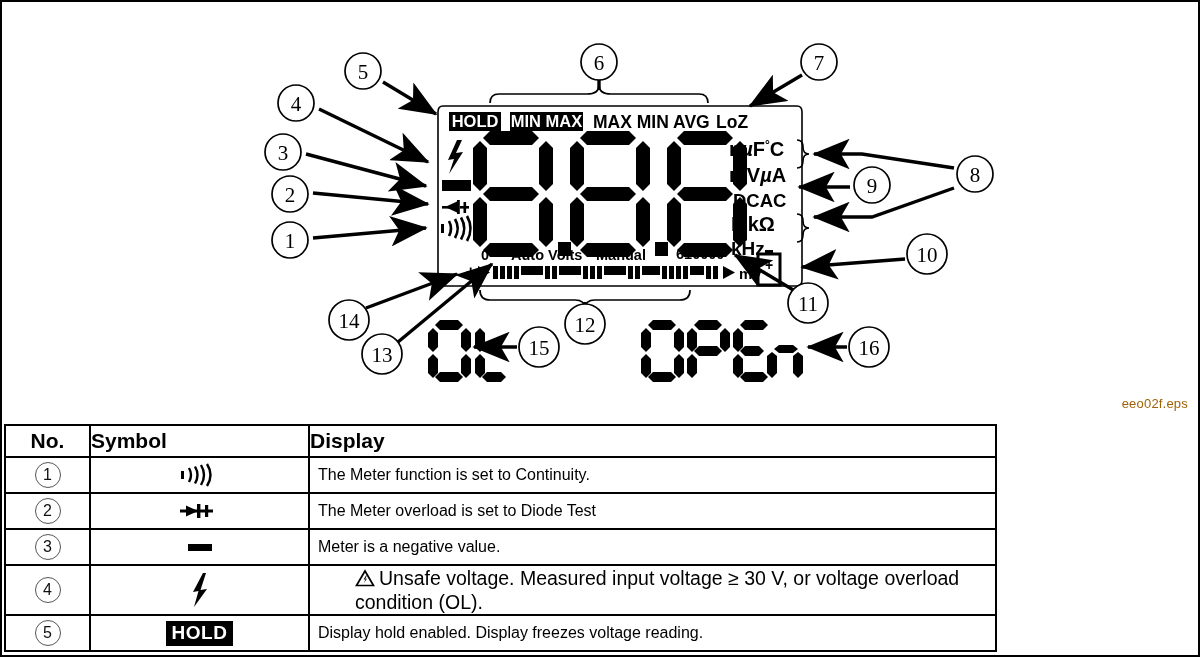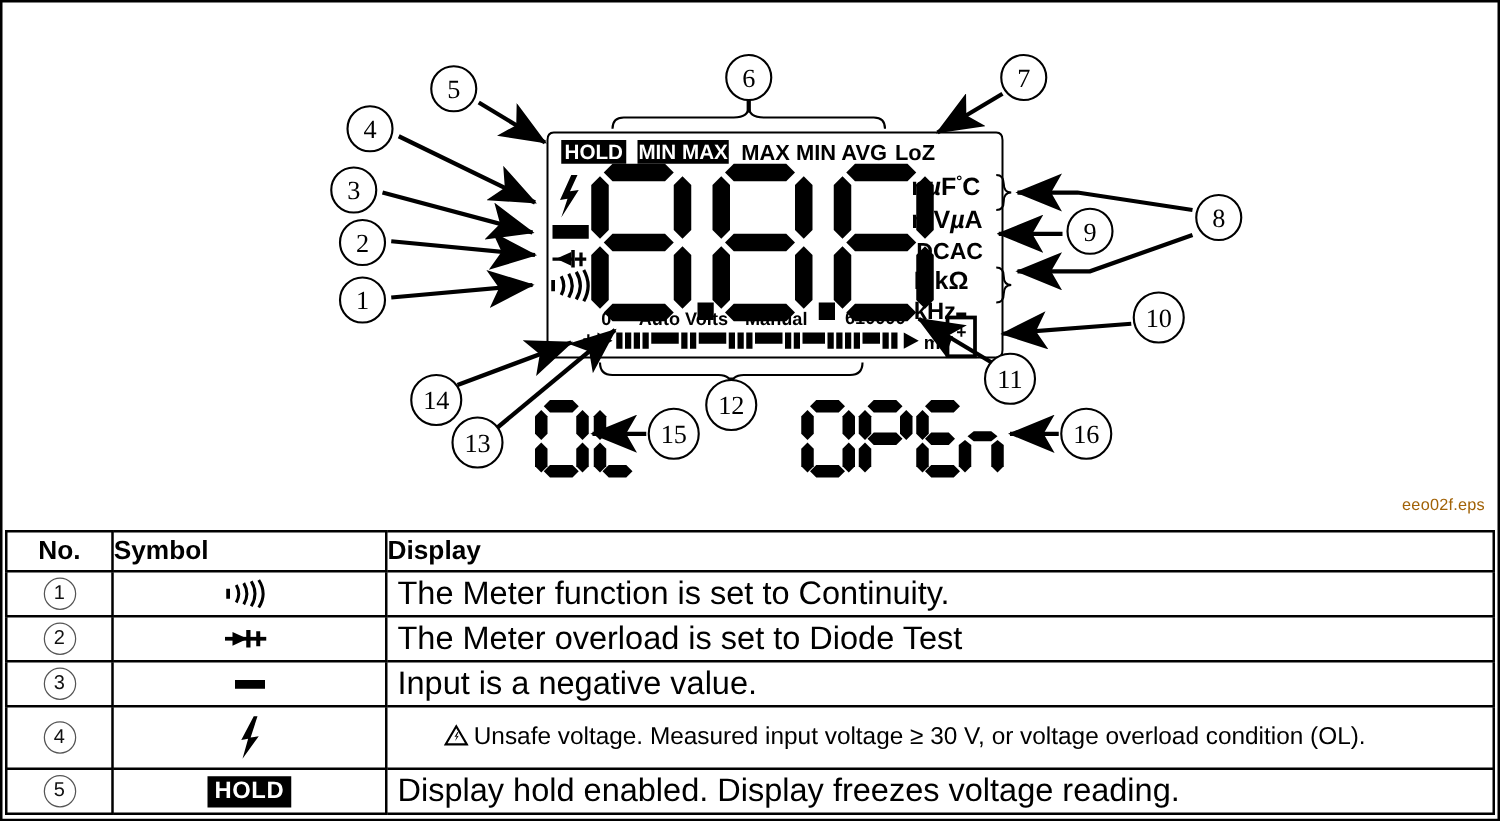--- a/index.html
+++ b/index.html
@@ -15,31 +15,31 @@
   
   #figure{position:absolute;left:0;top:0;width:1196px;height:420px;}
   #figure svg{display:block;}
 
   .cap{
     position:absolute;right:10px;top:394px;
     font-size:13px;letter-spacing:.2px;color:#a16207;
   }
 
   
-  #tbl{position:absolute;left:2px;top:422px;width:1192px;border-collapse:collapse;}
+  #tbl{position:absolute;left:2px;top:422px;width:993px;border-collapse:collapse;}
   #tbl td,#tbl th{border:2px solid #000;padding:0;}
   #tbl .c-no{width:83px;text-align:center;}
   #tbl .c-sym{width:217px;text-align:left;}
   #tbl .c-mean{text-align:left;}
   #tbl thead th{
     font-size:21px;font-weight:bold;height:30px;line-height:30px;
   }
   #tbl tbody td{height:34px;}
   #tbl tbody tr.tall td{height:48px;}
-  .meaning-txt{font-size:26px;padding-left:8px;line-height:1.12;}
+  .meaning-txt{font-size:16px;padding-left:8px;line-height:1.12;}
   .meaning-txt.two{font-size:19.5px;line-height:1.08;padding-top:1px;padding-left:45px;}
 
   
   .circ{
     display:inline-block;width:26px;height:26px;line-height:24px;
     border:1.6px solid #555;border-radius:50%;
     font-size:16px;text-align:center;color:#111;
     box-sizing:border-box;
   }
 
@@ -358,21 +358,21 @@
           <span class="circ">3</span>
         </td>
         <td class="c-sym">
           <div class="sym">
             <svg width="30" height="14" viewBox="0 0 30 14">
               <rect x="3" y="4" width="24" height="7" fill="#000"></rect>
             </svg>
           </div>
         </td>
         <td class="c-mean">
-          <div class="meaning-txt">Input is a negative value.</div>
+          <div class="meaning-txt">Meter is a negative value.</div>
         </td>
       </tr>
 
       <tr class="tall">
         <td class="c-no">
           <span class="circ">4</span>
         </td>
         <td class="c-sym">
           <div class="sym">
             <svg width="26" height="40" viewBox="0 0 26 40">

